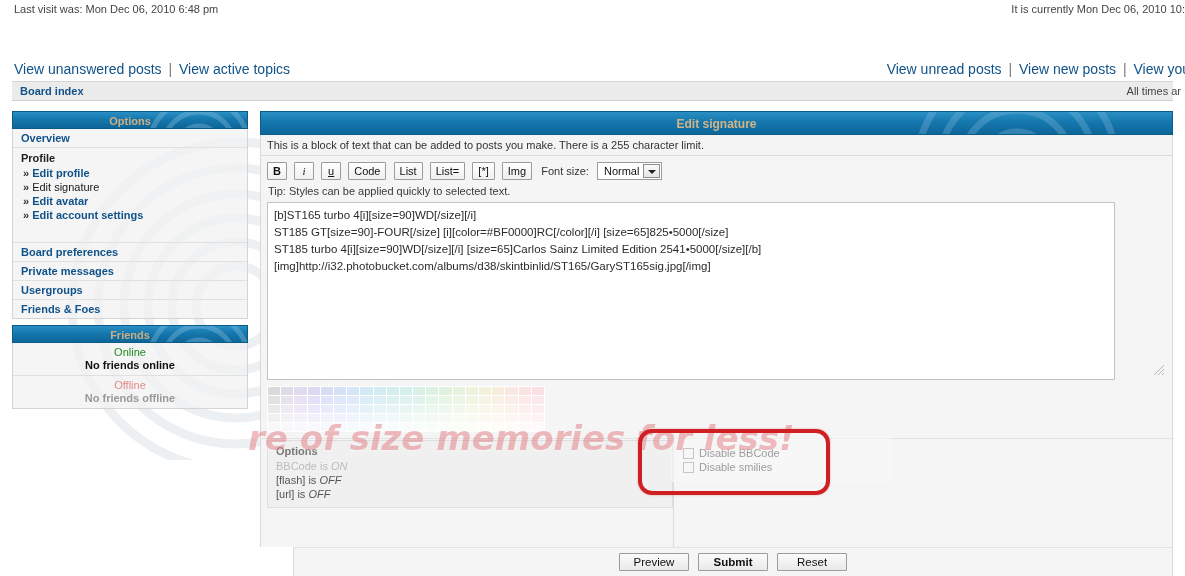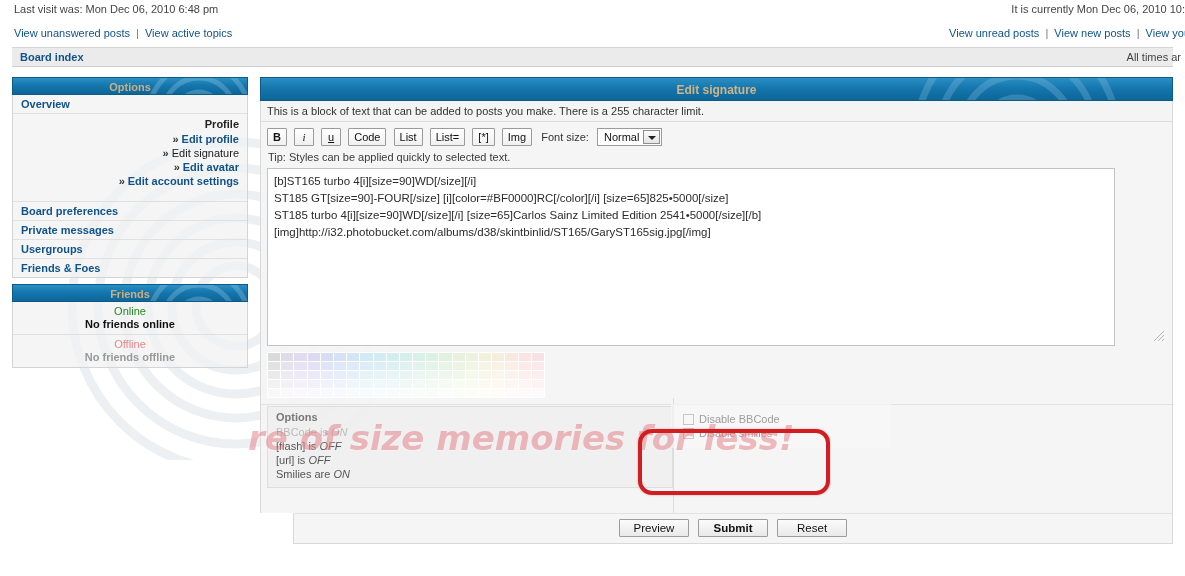--- a/index.html
+++ b/index.html
@@ -45,21 +45,22 @@
     color: #444;
   }
   .topline .tl-left { position: absolute; left: 14px; top: 3px; }
   .topline .tl-right { position: absolute; right: 0px; top: 3px; white-space: nowrap; }
 
   .navline {
     position: relative;
     height: 22px;
     padding: 4px 14px 0 14px;
     box-sizing: border-box;
-    font-size: 11px;
+    font-size: 14px;
+    margin-top: 34px;
   }
   .navline .nv-left { position: absolute; left: 14px; top: 5px; white-space: nowrap; }
   .navline .nv-right { position: absolute; right: -5px; top: 5px; white-space: nowrap; }
   a.lnk {
     color: #105289;
     text-decoration: none;
   }
   .sep { color: #777; padding: 0 3px; }
 
   
@@ -122,21 +123,21 @@
     padding: 3px 8px;
     border-bottom: 1px solid #e0e0e0;
     font-size: 11px;
   }
   .srow:last-child { border-bottom: none; }
   .srow a, .srow .slabel {
     color: #105289;
     font-weight: bold;
     text-decoration: none;
   }
-  .sgroup { padding: 4px 8px 13px 8px; border-bottom: 1px solid #e0e0e0; text-align: right; }
+  .sgroup { padding: 4px 8px 20px 8px; border-bottom: 1px solid #e0e0e0; }
   .sgroup .ghead { font-weight: bold; color: #222; margin-bottom: 2px; }
   .sgroup .gitem { padding: 1px 0 1px 2px; }
   .sgroup .gitem .arrow { color: #333; font-weight: bold; padding-right: 3px; }
   .sgroup .gitem a { color: #105289; font-weight: bold; text-decoration: none; }
   .sgroup .gitem.current a, .sgroup .gitem.current .slabel { color: #1a1a1a; }
 
   .friends-body { padding: 0; }
   .fstat {
     text-align: center;
     padding: 3px 0 1px 0;
@@ -687,21 +688,20 @@
 
       <div class="optrow">
         <div class="hrule"></div>
         <div class="vrule"></div>
 
         <div class="optbox">
           <div class="otitle">Options</div>
           <div class="oline faint"><span>BBCode is </span><em>ON</em></div>
           <div class="oline"><span>[flash] is </span><em>OFF</em></div>
           <div class="oline"><span>[url] is </span><em>OFF</em></div>
-          <div class="oline"><span>Smilies are </span><em>ON</em></div>
         </div>
 
         <div class="cbbox">
           <div class="cbrow">
             <span class="cbx"></span><span>Disable BBCode</span>
           </div>
           <div class="cbrow">
             <span class="cbx"></span><span>Disable smilies</span>
           </div>
         </div>

